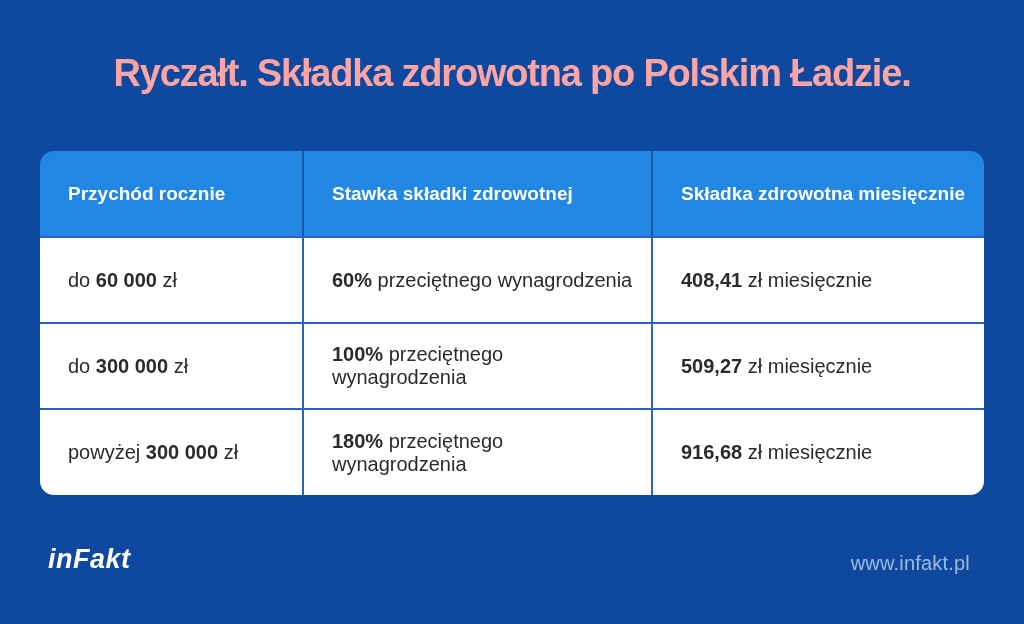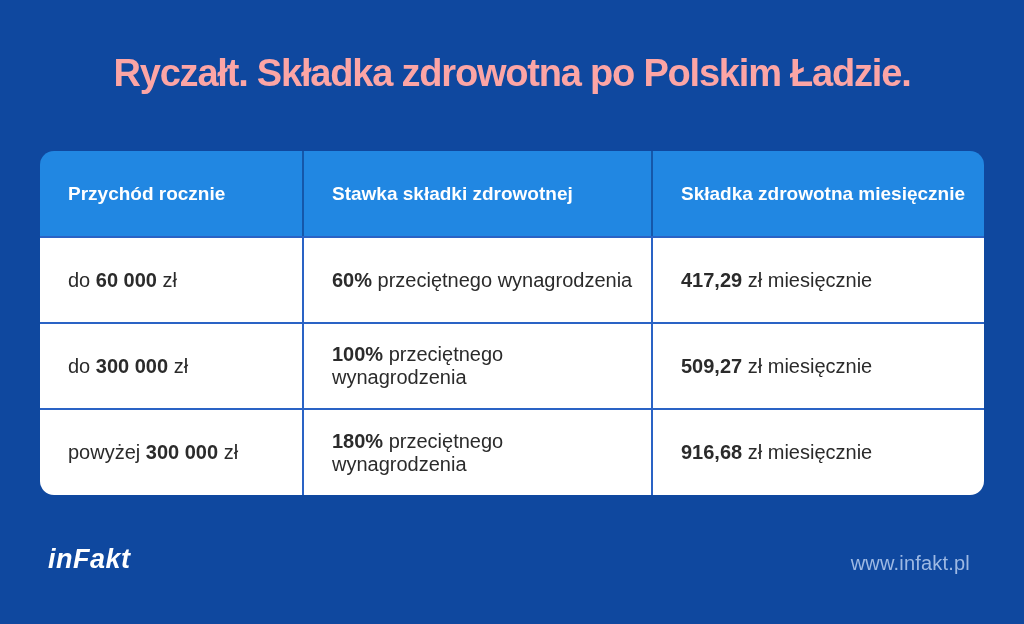--- a/index.html
+++ b/index.html
@@ -90,21 +90,21 @@
       <span>Składka zdrowotna miesięcznie</span>
     </div>
 
     <div class="cell body c1">
       <span><span>do </span><b>60 000</b><span> zł</span></span>
     </div>
     <div class="cell body c2">
       <span><span></span><b>60%</b><span> przeciętnego wynagrodzenia</span></span>
     </div>
     <div class="cell body c3">
-      <span><span></span><b>417,29</b><span> zł miesięcznie</span></span>
+      <span><span></span><b>408,41</b><span> zł miesięcznie</span></span>
     </div>
 
     <div class="cell body c1">
       <span><span>do </span><b>300 000</b><span> zł</span></span>
     </div>
     <div class="cell body c2">
       <span><span></span><b>100%</b><span> przeciętnego wynagrodzenia</span></span>
     </div>
     <div class="cell body c3">
       <span><span></span><b>509,27</b><span> zł miesięcznie</span></span>

